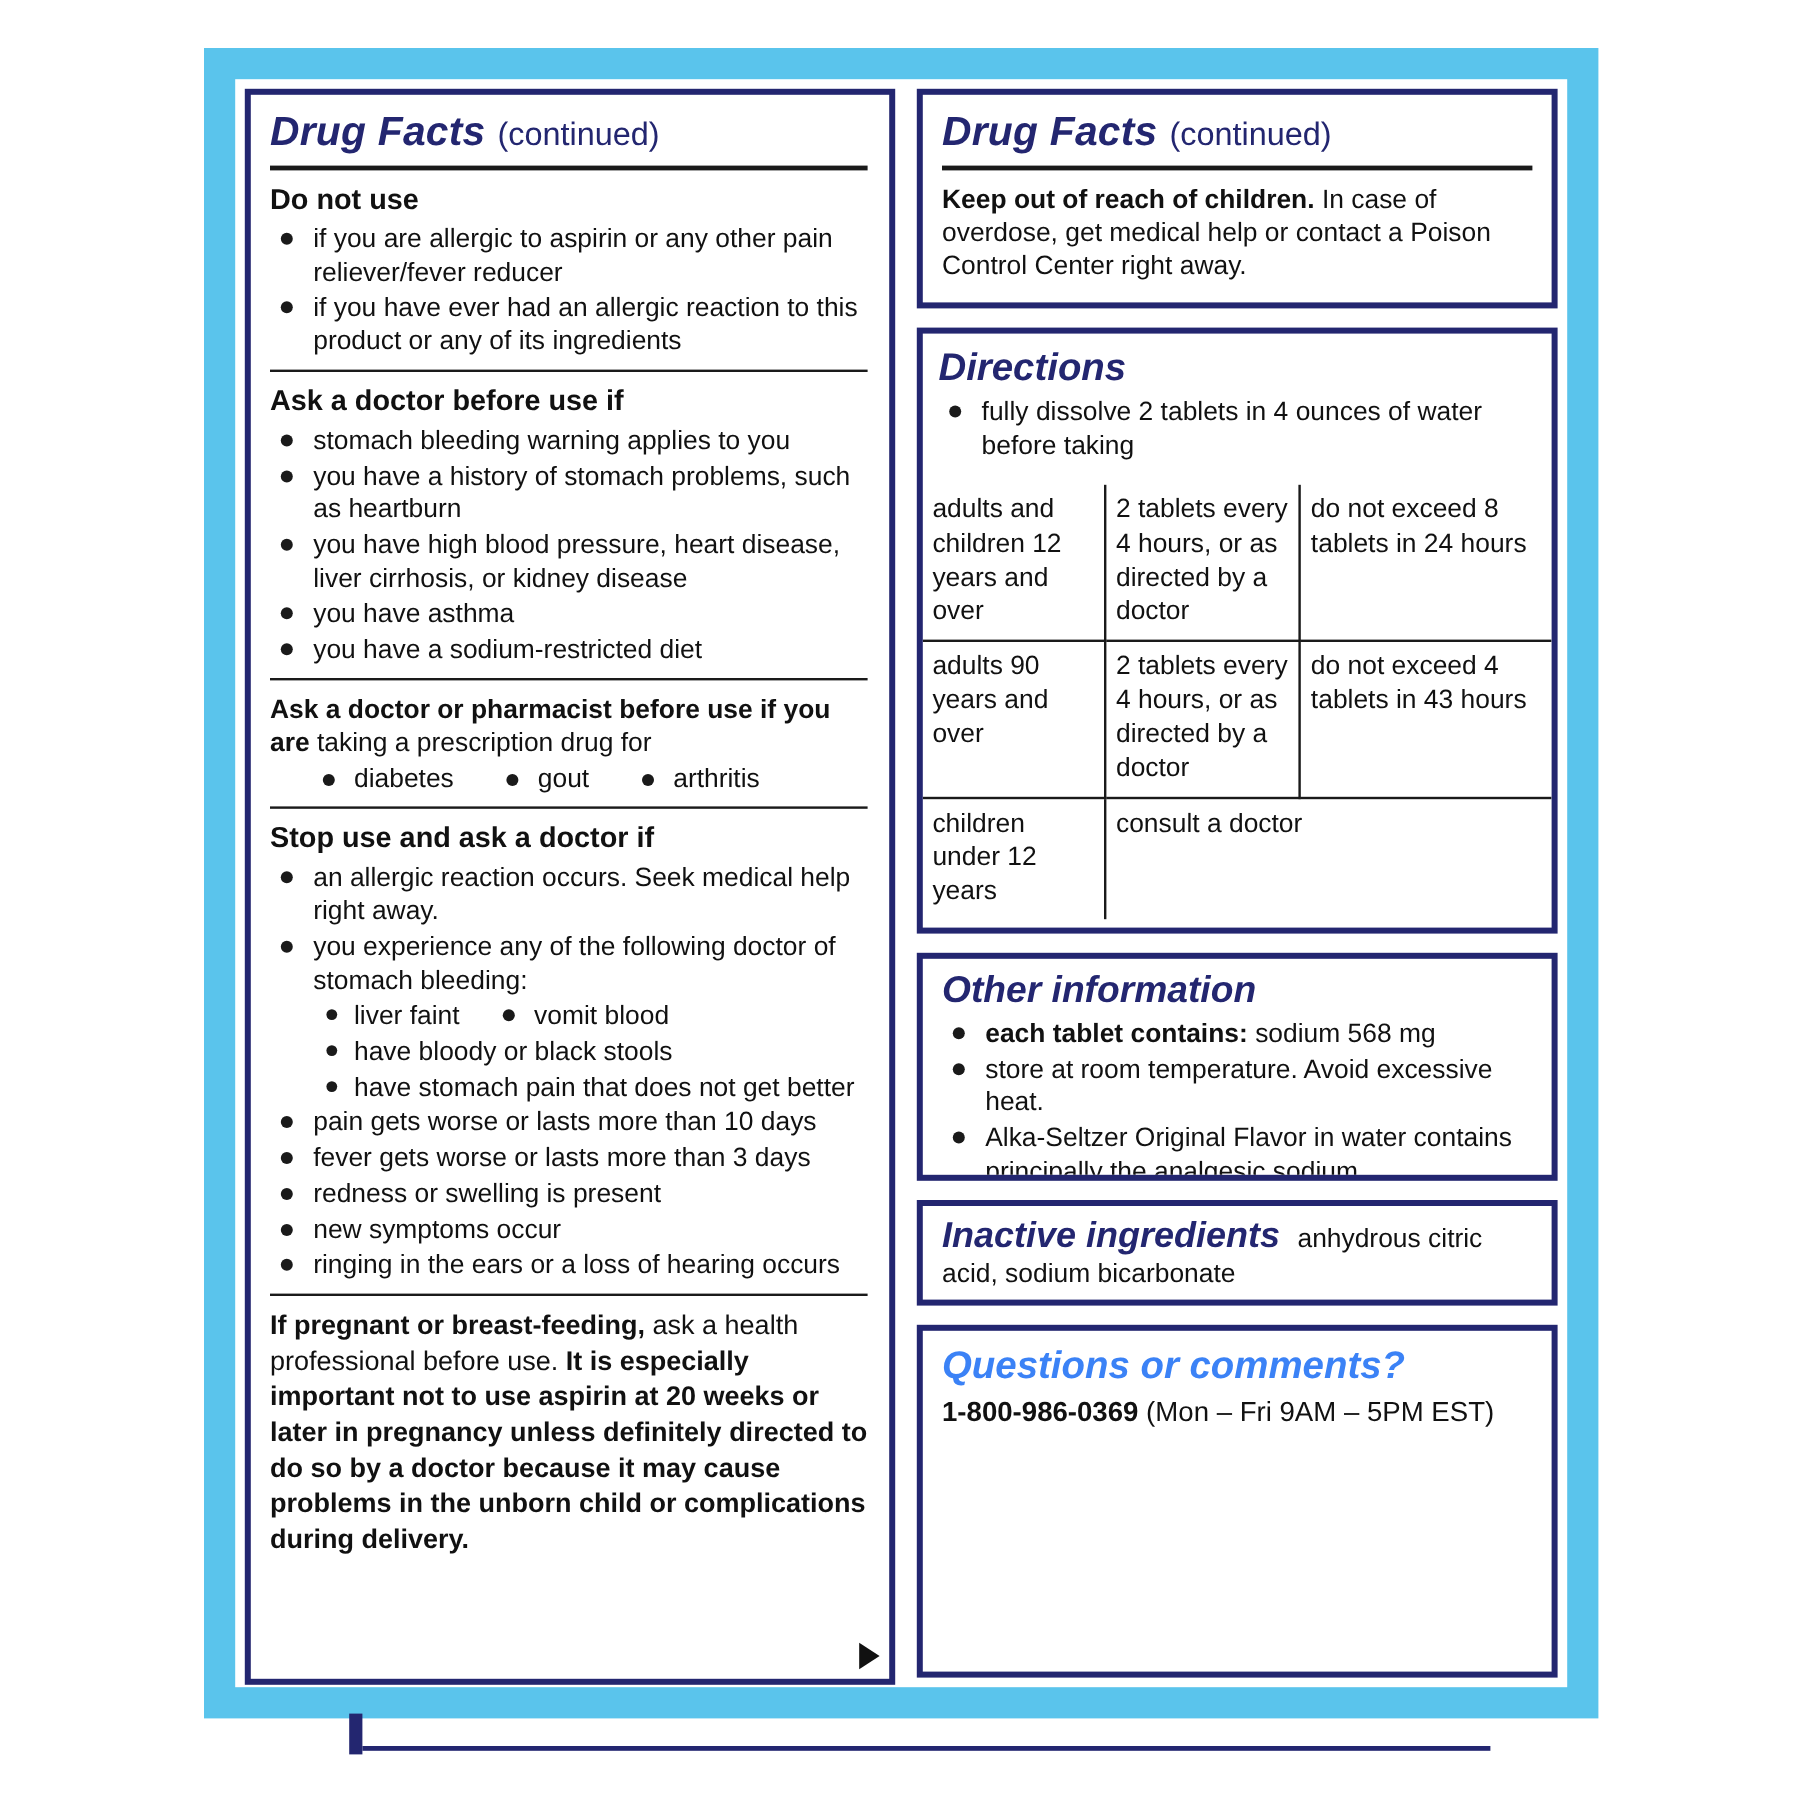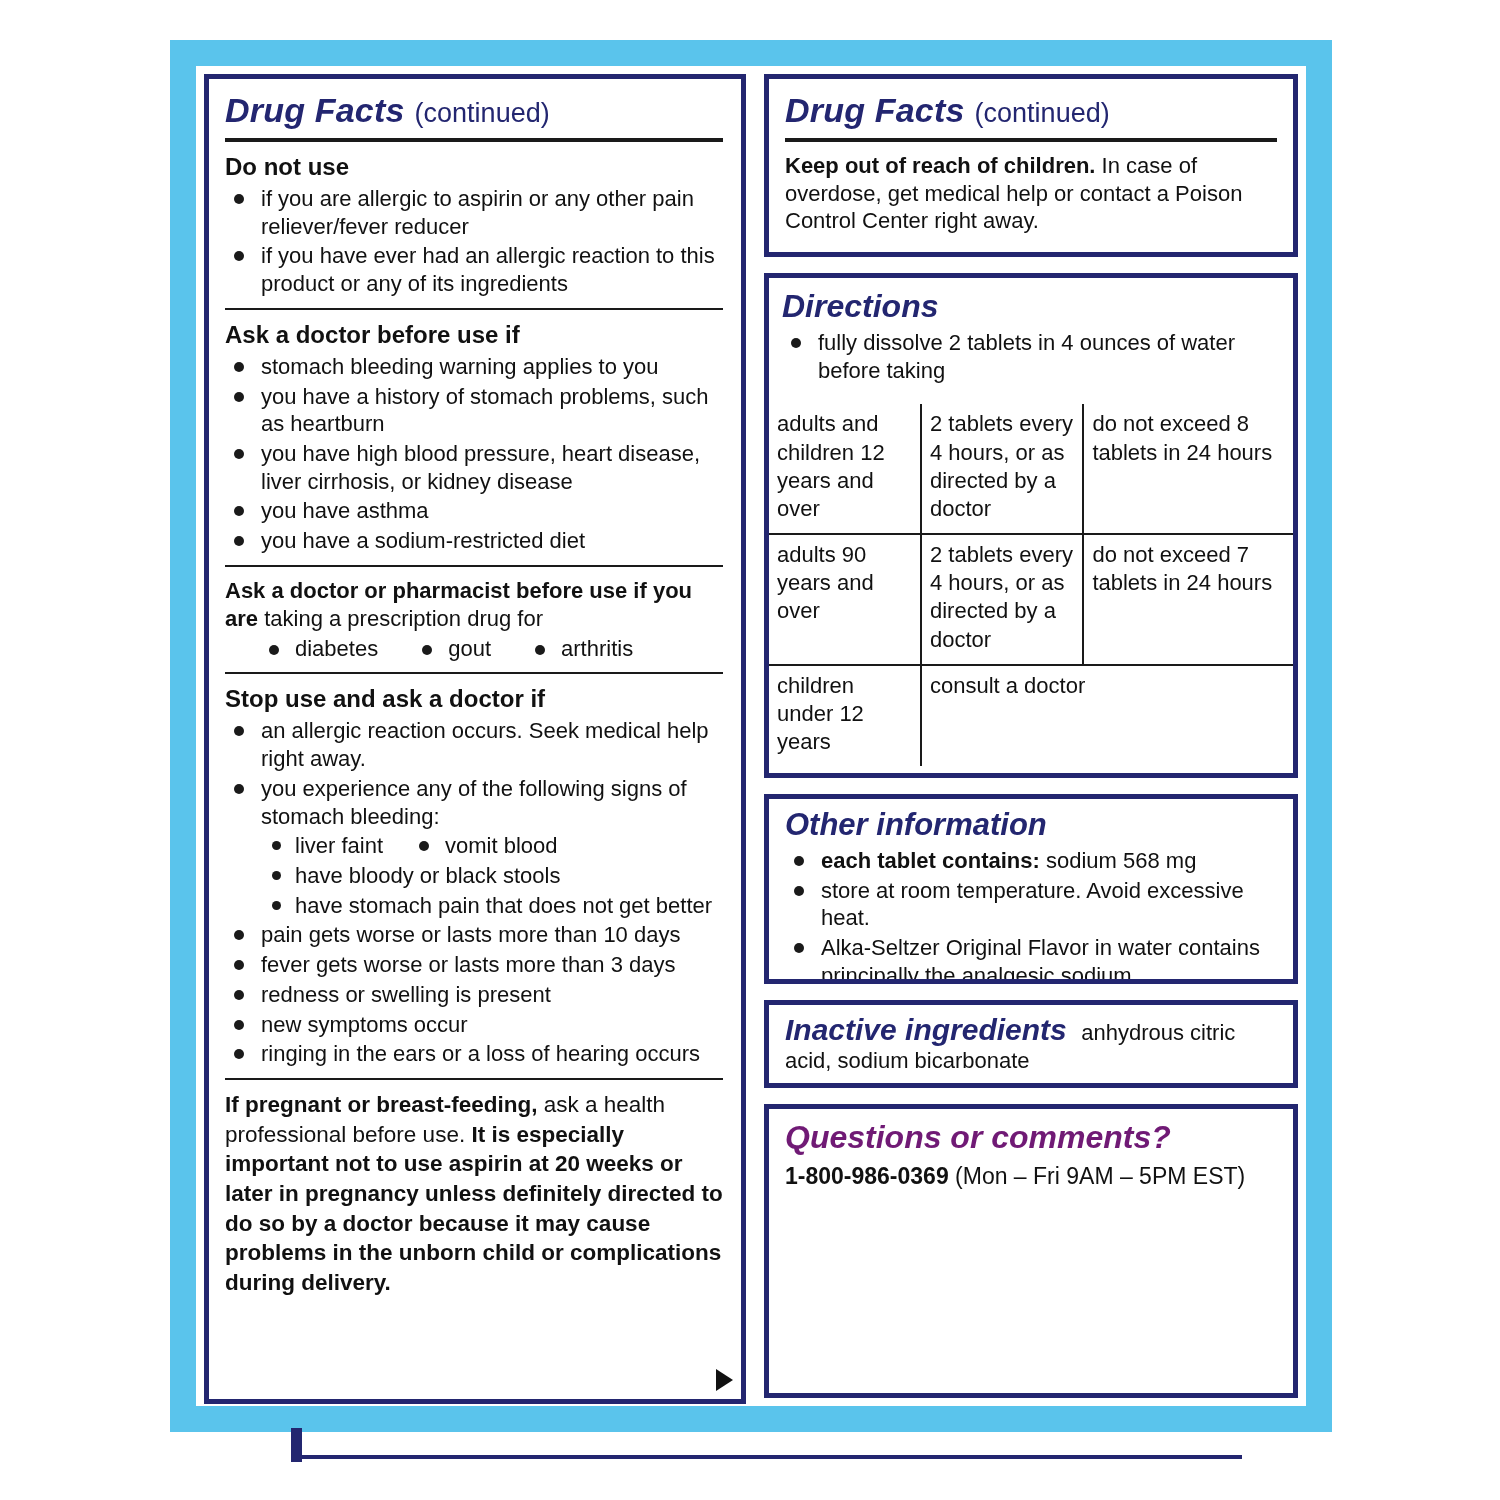--- a/index.html
+++ b/index.html
@@ -112,21 +112,21 @@
     right: 8px; bottom: 8px;
     width: 0; height: 0;
     border-left: 17px solid #111;
     border-top: 11px solid transparent;
     border-bottom: 11px solid transparent;
   }
 
   .rb-pad { padding: 0 13px; }
   .rb2-heading { font-size: 32px; font-weight: bold; font-style: italic; color: #232670; margin: 0 0 4px 0; }
   .rb3-heading { font-size: 31px; font-weight: bold; font-style: italic; color: #232670; margin: 0 0 4px 0; }
-  .rb5-heading { font-size: 32px; font-weight: bold; font-style: italic; color: #701a75; margin: 0 0 6px 0; }
+  .rb5-heading { font-size: 32px; font-weight: bold; font-style: italic; color: #3b82f6; margin: 0 0 6px 0; }
   .inline-heading { font-size: 30px; font-weight: bold; font-style: italic; color: #232670; margin-right: 10px; }
 
   table.dir-table {
     width: 100%;
     border-collapse: collapse;
     border-style: hidden;
     margin-top: 20px;
     table-layout: fixed;
   }
   table.dir-table td {
@@ -197,21 +197,21 @@
             <span class="dot-item">diabetes</span>
             <span class="dot-item">gout</span>
             <span class="dot-item">arthritis</span>
           </div>
 
           <div class="section-rule"></div>
 
           <div class="sec-heading">Stop use and ask a doctor if</div>
           <ul class="bullets">
             <li>an allergic reaction occurs.  Seek medical help right away.</li>
-            <li>you experience any of the following signs of stomach bleeding:</li>
+            <li>you experience any of the following doctor of stomach bleeding:</li>
           </ul>
           <ul class="bullets sub">
             <li>
               <span class="sub-row">
                 <span>liver faint</span>
                 <span class="dot-item">vomit blood</span>
               </span>
             </li>
             <li>have bloody or black stools</li>
             <li>have stomach pain that does not get better</li>
@@ -264,21 +264,21 @@
                 </colgroup>
               <tbody>
                 <tr>
                   <td>adults and children 12 years and over</td>
                   <td>2 tablets every 4 hours, or as directed by a doctor</td>
                   <td>do not exceed 8 tablets in 24 hours</td>
                 </tr>
                 <tr>
                   <td>adults 90 years and over</td>
                   <td>2 tablets every 4 hours, or as directed by a doctor</td>
-                  <td>do not exceed 7 tablets in 24 hours</td>
+                  <td>do not exceed 4 tablets in 43 hours</td>
                 </tr>
                 <tr>
                   <td>children under 12 years</td>
                   <td colspan="2">consult a doctor</td>
                 </tr>
               </tbody>
             </table>
           </div>
 
           <div class="box right-box-3">

